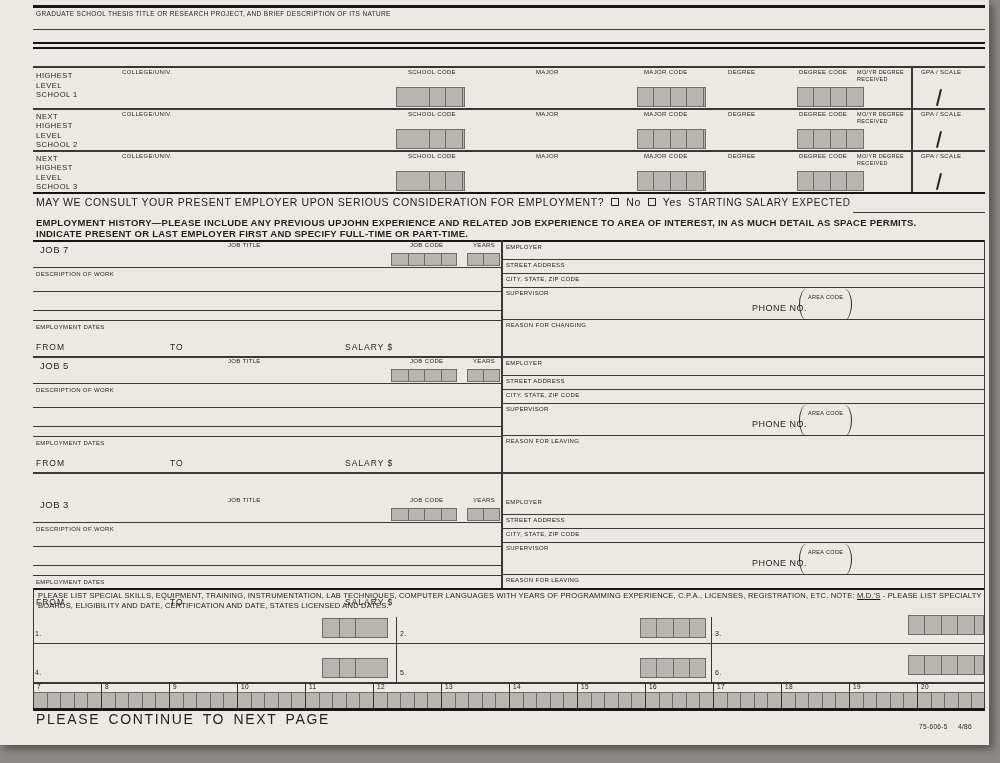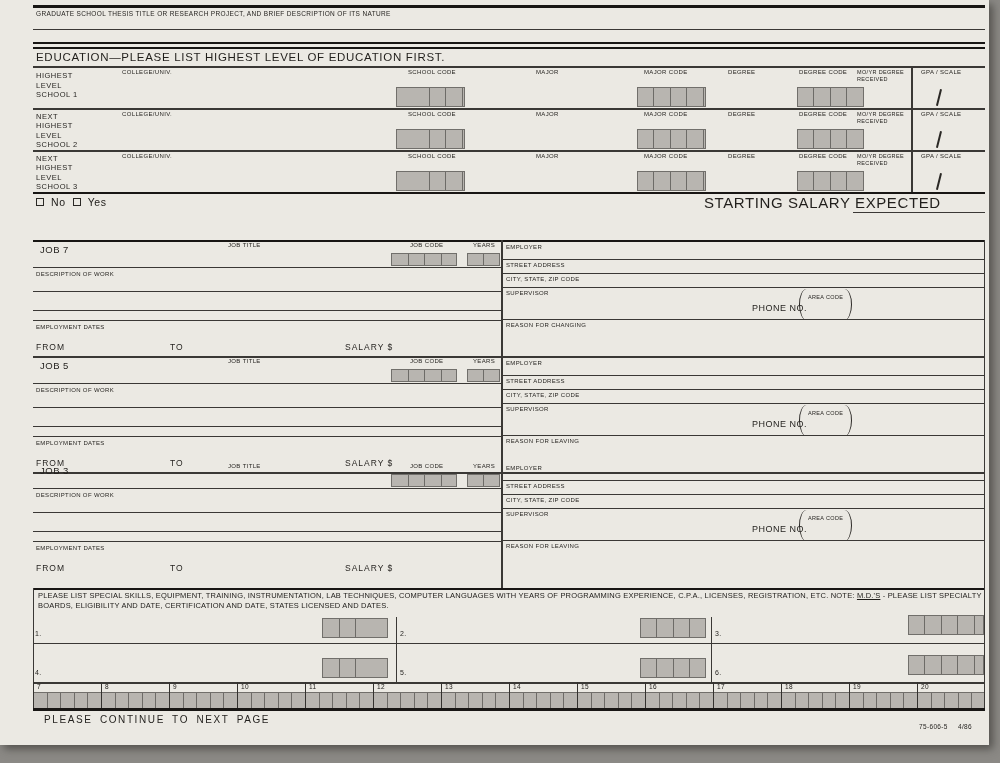--- a/index.html
+++ b/index.html
@@ -29,21 +29,20 @@
 <body>
 
 <div class="paper">
 
   <div class="hl" style="top:5px;height:2.5px;background:#181614"></div>
   <div class="lbl" style="left:36px;top:10px;font-size:6.5px">GRADUATE SCHOOL THESIS TITLE OR RESEARCH PROJECT, AND BRIEF DESCRIPTION OF ITS NATURE</div>
   <div class="hl" style="top:29px"></div>
 
   <div class="hl" style="top:42px;height:2px;background:#181614"></div>
   <div class="hl" style="top:46.5px;height:2px;background:#181614"></div>
-  <div class="lbl" style="left:36px;top:51px;font-size:11.5px;letter-spacing:.7px;line-height:13px">EDUCATION—PLEASE LIST HIGHEST LEVEL OF EDUCATION FIRST.</div>
   <div class="hl" style="top:66px;height:1.5px"></div>
 
   <div class="edrow" style="top:67px">
     <div class="lbl" style="left:36px;top:4px;font-size:7.5px;line-height:9.5px;letter-spacing:.5px">HIGHEST
 LEVEL
 SCHOOL 1</div>
     <div class="lbl" style="left:122px;top:2px">COLLEGE/UNIV.</div>
     <div class="lbl" style="left:408px;top:2px">SCHOOL CODE</div>
     <div class="lbl" style="left:536px;top:2px">MAJOR</div>
     <div class="lbl" style="left:644px;top:2px">MAJOR CODE</div>
@@ -96,28 +95,31 @@
     <div class="lbl" style="left:921px;top:2px">GPA / SCALE</div>
     <div class="codebox c4" style="left:396px;top:20px;width:69px;height:20px"></div>
     <div class="codebox c4" style="left:637px;top:20px;width:69px;height:20px"></div>
     <div class="codebox c4" style="left:797px;top:20px;width:67px;height:20px"></div>
     <div class="slash" style="left:938px;top:22px"></div>
   </div>
   <div class="vl" style="left:911px;top:67px;height:125px"></div>
   <div class="hl" style="top:192px;height:2.2px;background:#181614"></div>
 
   <div style="position:absolute;left:36px;top:196px;display:flex;align-items:center;gap:7px;font-size:10.5px;letter-spacing:.6px">
+    <span>MAY WE CONSULT YOUR PRESENT EMPLOYER UPON SERIOUS CONSIDERATION FOR EMPLOYMENT?</span>
     <span class="cb"></span>
     <span>No</span>
     <span class="cb"></span>
     <span>Yes</span>
   </div>
-  <div class="lbl" style="left:704px;top:199px;font-size:15px;letter-spacing:.6px">STARTING SALARY EXPECTED</div>
+  <div class="lbl" style="left:688px;top:199px;font-size:10px;letter-spacing:.6px">STARTING SALARY EXPECTED</div>
   <div class="hl" style="left:853px;top:212px;width:132px"></div>
 
+  <div class="lbl" style="left:36px;top:217px;width:948px;font-size:9.5px;font-weight:bold;letter-spacing:.25px;line-height:11px">EMPLOYMENT HISTORY—PLEASE INCLUDE ANY PREVIOUS UPJOHN EXPERIENCE AND RELATED JOB EXPERIENCE TO AREA OF INTEREST, IN AS MUCH DETAIL AS SPACE PERMITS.
+INDICATE PRESENT OR LAST EMPLOYER FIRST AND SPECIFY FULL-TIME OR PART-TIME.</div>
   <div class="hl" style="top:240px;height:2px;background:#181614"></div>
   <div class="vl" style="left:501px;top:240px;height:348px"></div>
   <div class="vl" style="left:984px;top:240px;height:348px;width:1px"></div>
 
   <div class="job" style="top:240px">
     <div class="lbl" style="left:40px;top:6px;font-size:9.5px;letter-spacing:.5px">JOB 7</div>
     <div class="lbl" style="left:228px;top:2px">JOB TITLE</div>
     <div class="lbl" style="left:410px;top:2px">JOB CODE</div>
     <div class="lbl" style="left:473px;top:2px">YEARS</div>
     <div class="codebox c4" style="left:391px;top:13px;width:66px;height:13px"></div>
@@ -172,21 +174,21 @@
     <div class="lbl" style="left:506px;top:50px">SUPERVISOR</div>
     <div class="lbl" style="left:752px;top:65px;font-size:9px;letter-spacing:.5px">PHONE NO.</div>
     <div class="par-l" style="left:799px;top:49px"></div>
     <div class="lbl" style="left:808px;top:54px;font-size:5.5px">AREA CODE</div>
     <div class="par-r" style="left:837px;top:49px"></div>
     <div class="hl" style="left:501px;top:79px;width:484px"></div>
     <div class="lbl" style="left:506px;top:82px">REASON FOR LEAVING</div>
   </div>
   <div class="hl" style="top:472px;height:1.5px"></div>
 
-  <div class="job" style="top:461px">
+  <div class="job" style="top:495px">
     <div class="lbl" style="left:40px;top:6px;font-size:9.5px;letter-spacing:.5px">JOB 3</div>
     <div class="lbl" style="left:228px;top:2px">JOB TITLE</div>
     <div class="lbl" style="left:410px;top:2px">JOB CODE</div>
     <div class="lbl" style="left:473px;top:2px">YEARS</div>
     <div class="codebox c4" style="left:391px;top:13px;width:66px;height:13px"></div>
     <div class="codebox c2" style="left:467px;top:13px;width:33px;height:13px"></div>
     <div class="hl" style="left:33px;top:27px;width:468px"></div>
     <div class="lbl" style="left:36px;top:31px">DESCRIPTION OF WORK</div>
     <div class="hl" style="left:33px;top:51px;width:468px"></div>
     <div class="hl" style="left:33px;top:70px;width:468px"></div>
@@ -286,16 +288,16 @@
       <div class="snum">19</div>
       <div class="sband"></div>
     </div>
   <div class="ssec" style="left:917px">
       <div class="snum">20</div>
       <div class="sband"></div>
     </div>
   <div class="vl" style="left:984px;top:682px;height:26px;width:1px"></div>
   <div class="hl" style="top:708px;height:2.5px;background:#181614"></div>
 
-  <div class="lbl" style="left:44px;top:716px;font-size:10px;letter-spacing:1.6px;word-spacing:3px">PLEASE CONTINUE TO NEXT PAGE</div>
+  <div class="lbl" style="left:36px;top:716px;font-size:14px;letter-spacing:1.6px;word-spacing:3px">PLEASE CONTINUE TO NEXT PAGE</div>
   <div class="lbl" style="left:919px;top:723px;font-size:6.5px">75-606-5</div>
   <div class="lbl" style="left:958px;top:723px;font-size:6.5px">4/86</div>
 </div>
 
 </body></html>

